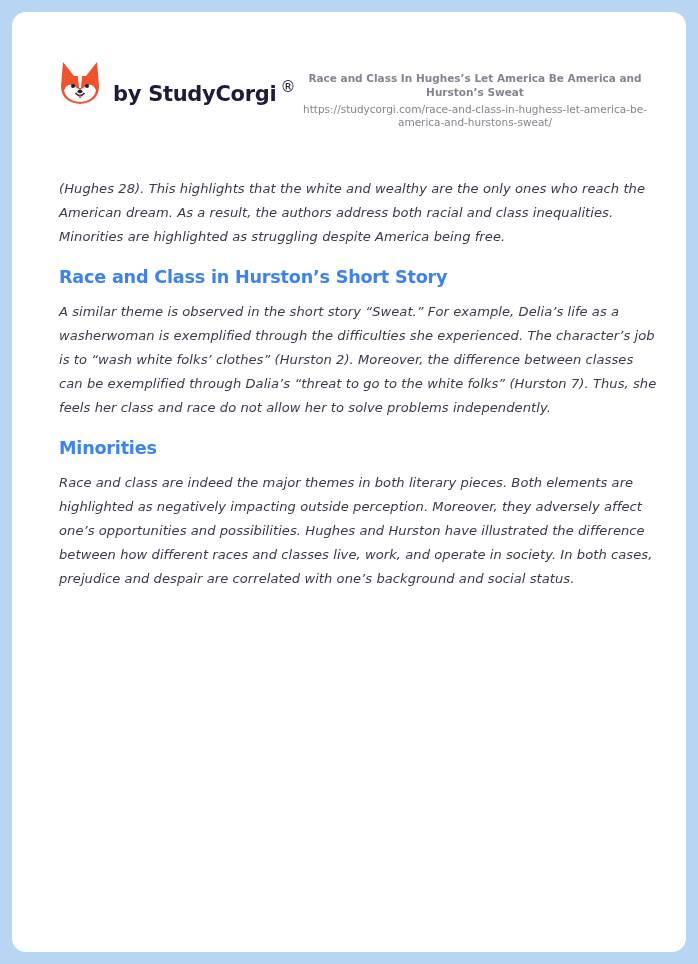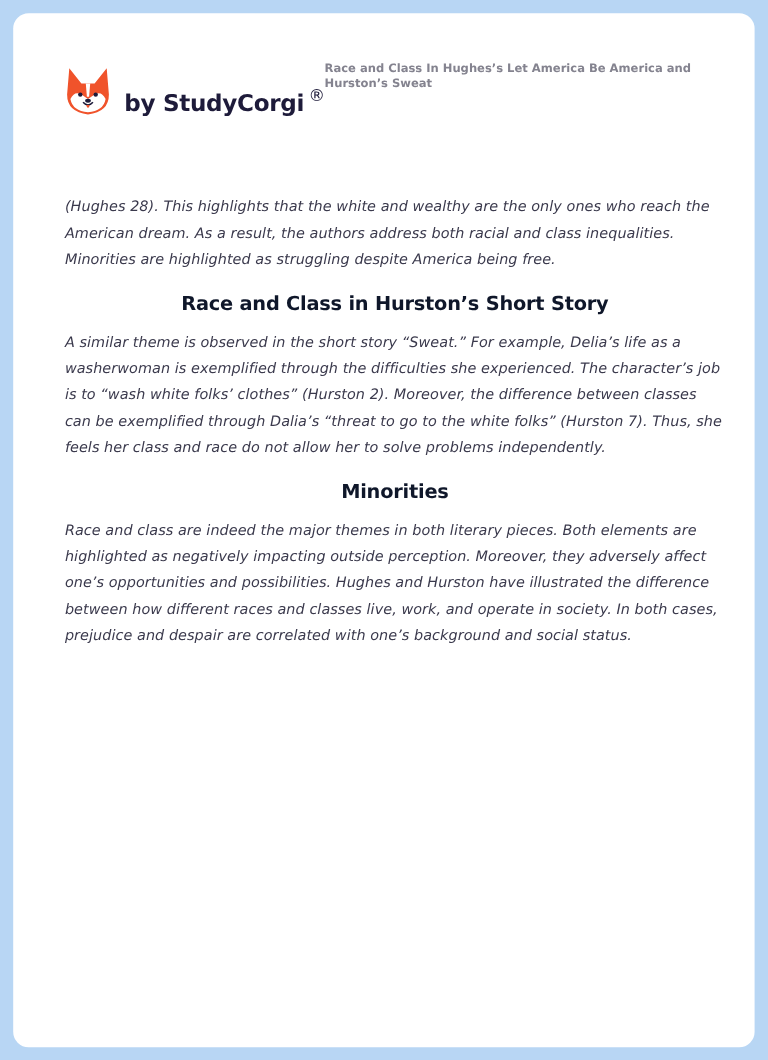--- a/index.html
+++ b/index.html
@@ -48,23 +48,23 @@
       font-family: "DejaVu Sans", sans-serif;
       font-size: 15px;
       color: #1e1b3a;
       position: relative;
       top: -10px;
       margin-left: 4px;
     }
     .header-meta {
       position: absolute;
       right: 31px;
-      top: 43px;
+      top: 59px;
       width: 360px;
-      text-align: left;
+      text-align: center;
     }
     .header-title {
       font-family: "DejaVu Sans", sans-serif;
       font-weight: bold;
       font-size: 10.5px;
       line-height: 14px;
       color: #84838f;
     }
     .header-url {
       margin-top: 4px;
@@ -87,23 +87,22 @@
       line-height: 24px;
       letter-spacing: 0.05px;
       font-style: italic;
     }
     .content h2 {
       margin: 16px 0 11px 0;
       font-family: "DejaVu Sans", sans-serif;
       font-weight: bold;
       font-size: 17.6px;
       line-height: 24px;
-      color: #0f172a;
+      color: #3b82f6;
       letter-spacing: -0.2px;
-      text-align: center;
     }
   </style>
 </head>
 <body>
 
 <div class="page">
 
   <div class="logo">
     <svg viewBox="0 0 40 46">
 
@@ -121,20 +120,21 @@
       <path d="M15.5 33 Q20 38 24.5 33" stroke="#1e1b3a" stroke-width="1.4" fill="none"></path>
 
       <path d="M18.3 35.5 Q20 41 21.7 35.5 Z" fill="#f0532b"></path>
     </svg>
     <span class="logo-text">by StudyCorgi</span>
     <span class="logo-reg">®</span>
   </div>
 
   <div class="header-meta">
     <div class="header-title">Race and Class In Hughes’s Let America Be America and Hurston’s Sweat</div>
+    <div class="header-url">https://studycorgi.com/race-and-class-in-hughess-let-america-be-america-and-hurstons-sweat/</div>
   </div>
 
   <div class="content">
     <p>(Hughes 28). This highlights that the white and wealthy are the only ones who reach the American dream. As a result, the authors address both racial and class inequalities. Minorities are highlighted as struggling despite America being free.</p>
 
     <h2>Race and Class in Hurston’s Short Story</h2>
     <p>A similar theme is observed in the short story “Sweat.” For example, Delia’s life as a washerwoman is exemplified through the difficulties she experienced. The character’s job is to “wash white folks’ clothes” (Hurston 2). Moreover, the difference between classes can be exemplified through Dalia’s “threat to go to the white folks” (Hurston 7). Thus, she feels her class and race do not allow her to solve problems independently.</p>
 
     <h2>Minorities</h2>
     <p>Race and class are indeed the major themes in both literary pieces. Both elements are highlighted as negatively impacting outside perception. Moreover, they adversely affect one’s opportunities and possibilities. Hughes and Hurston have illustrated the difference between how different races and classes live, work, and operate in society. In both cases, prejudice and despair are correlated with one’s background and social status.</p>

